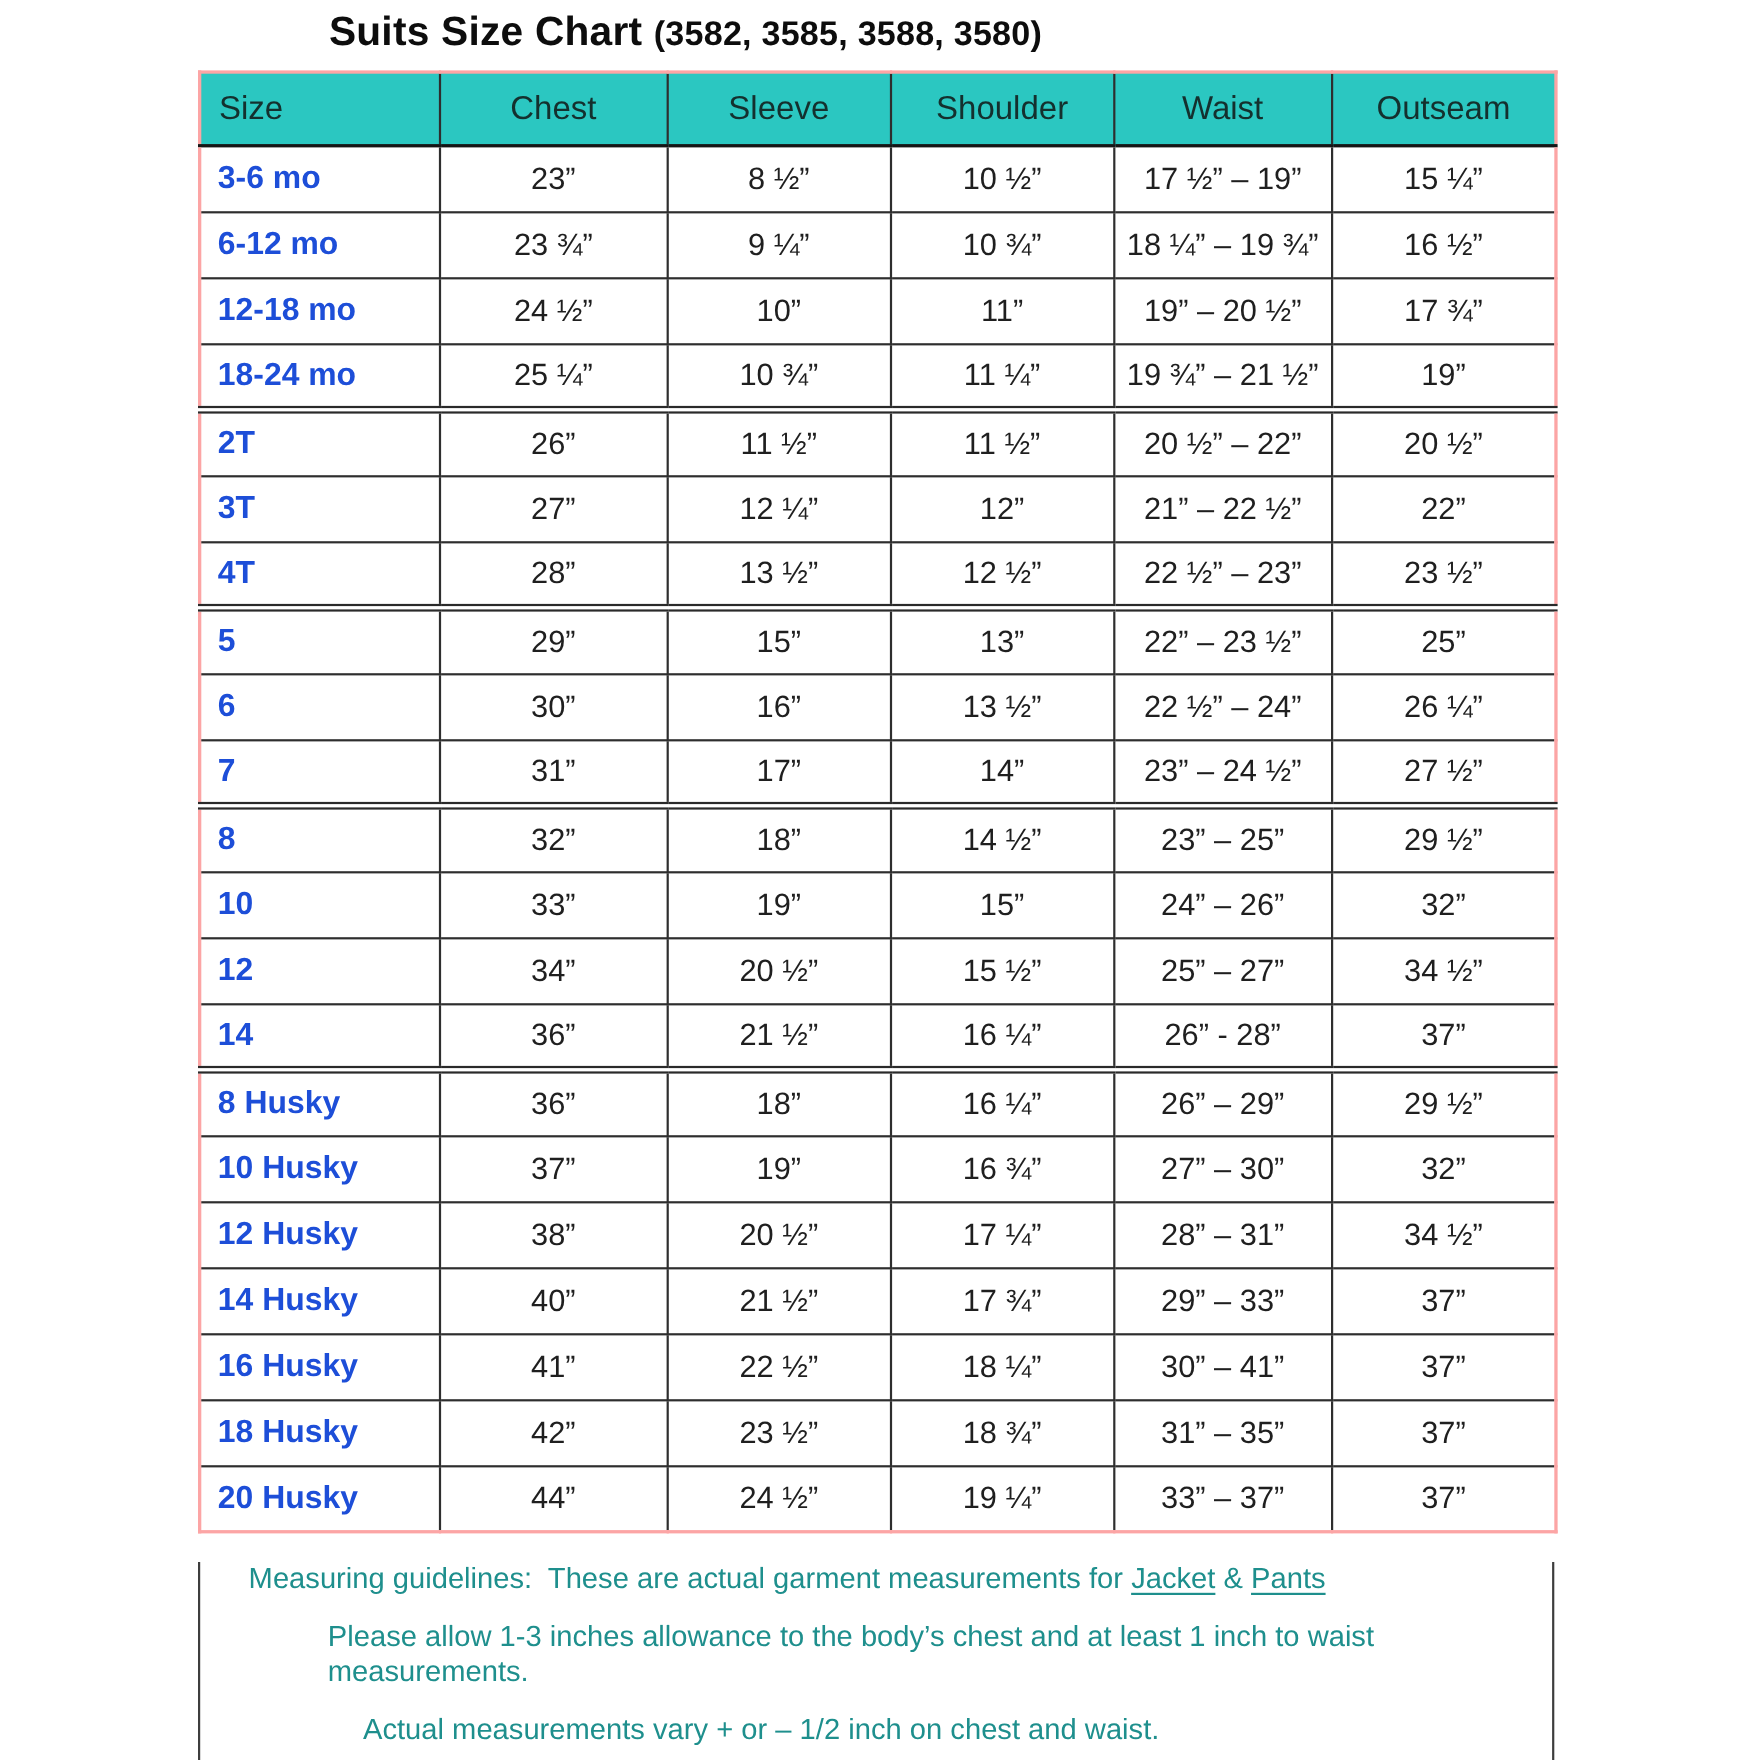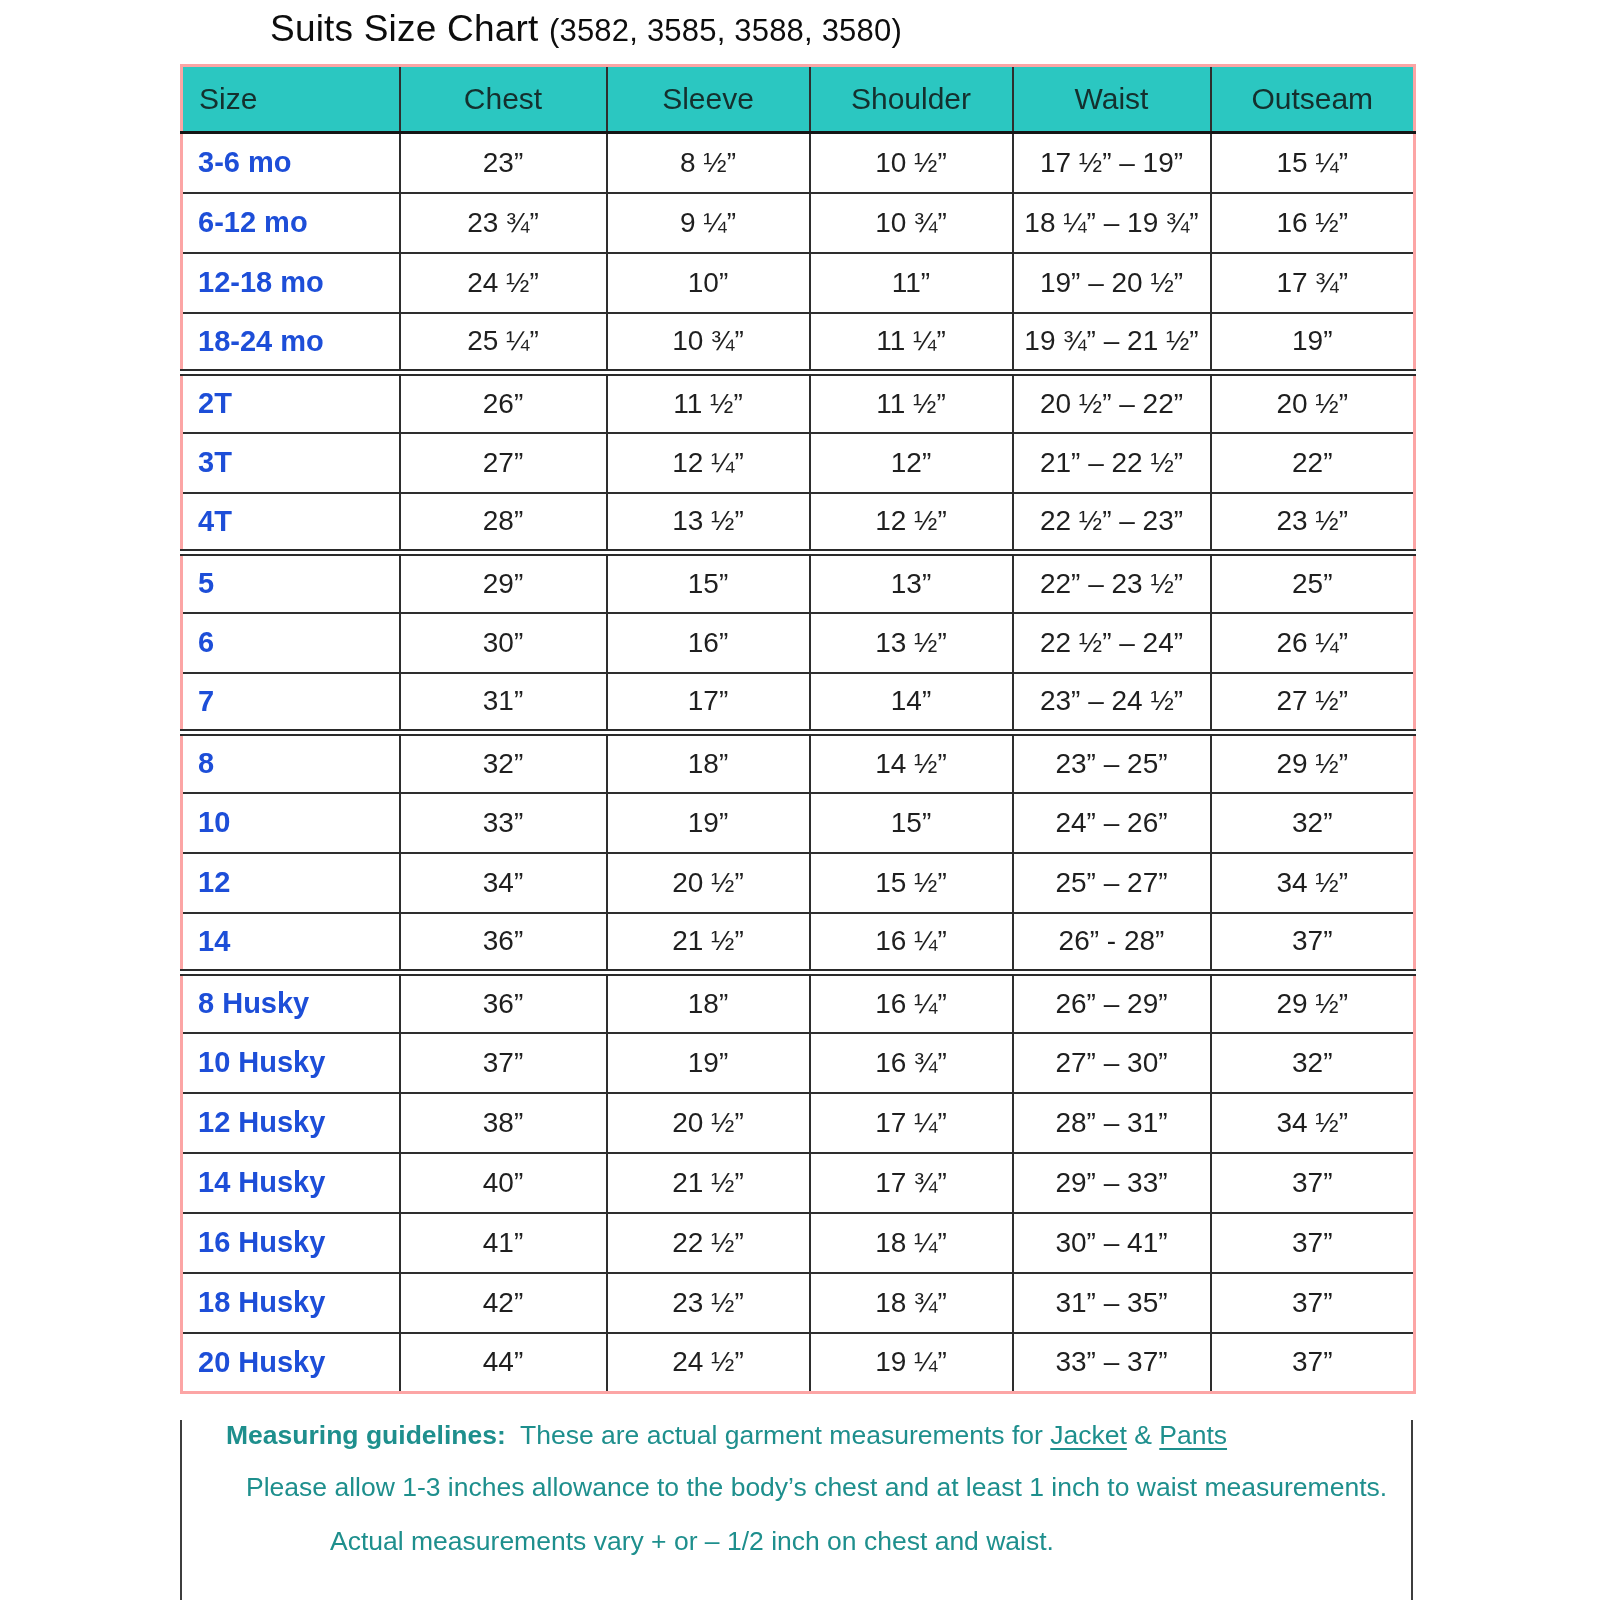--- a/index.html
+++ b/index.html
@@ -14,23 +14,23 @@
     height: 1600px;
     background: #ffffff;
     overflow: hidden;
   }
   .content {
     margin-left: 180px;
     width: 1233px;
     padding-top: 8px;
   }
   .title {
-    margin: 0 0 14px 90px;
+    margin: 0 0 14px 119px;
     font-size: 37px;
-    font-weight: normal;
+    font-weight: bold;
     color: #0d0d0d;
     letter-spacing: 0.2px;
     white-space: nowrap;
   }
   .title .suffix {
     font-size: 31px;
   }
   table.size-chart {
     width: 100%;
     border-collapse: collapse;
@@ -89,23 +89,23 @@
     box-sizing: border-box;
     min-height: 186px;
     color: var(--footer-text, #1e8f8d);
   }
   .guidelines-box p {
     font-size: 26.5px;
     line-height: 1.2;
     white-space: pre-wrap;
   }
   .gl1 { margin: 26px 10px 0 44px; }
-  .gl2 { margin: 20px 10px 0 64px; }
+  .gl2 { margin: 20px 10px 0 116px; }
   .gl3 { margin: 22px 10px 20px 148px; }
-  .gl-label { font-weight: bold; }
+  .gl-label { font-weight: normal; }
   .gl-link {
     text-decoration: underline;
     text-underline-offset: 4px;
   }
 </style>
 </head>
 <body>
 
 <div class="page">
   <div class="content">

